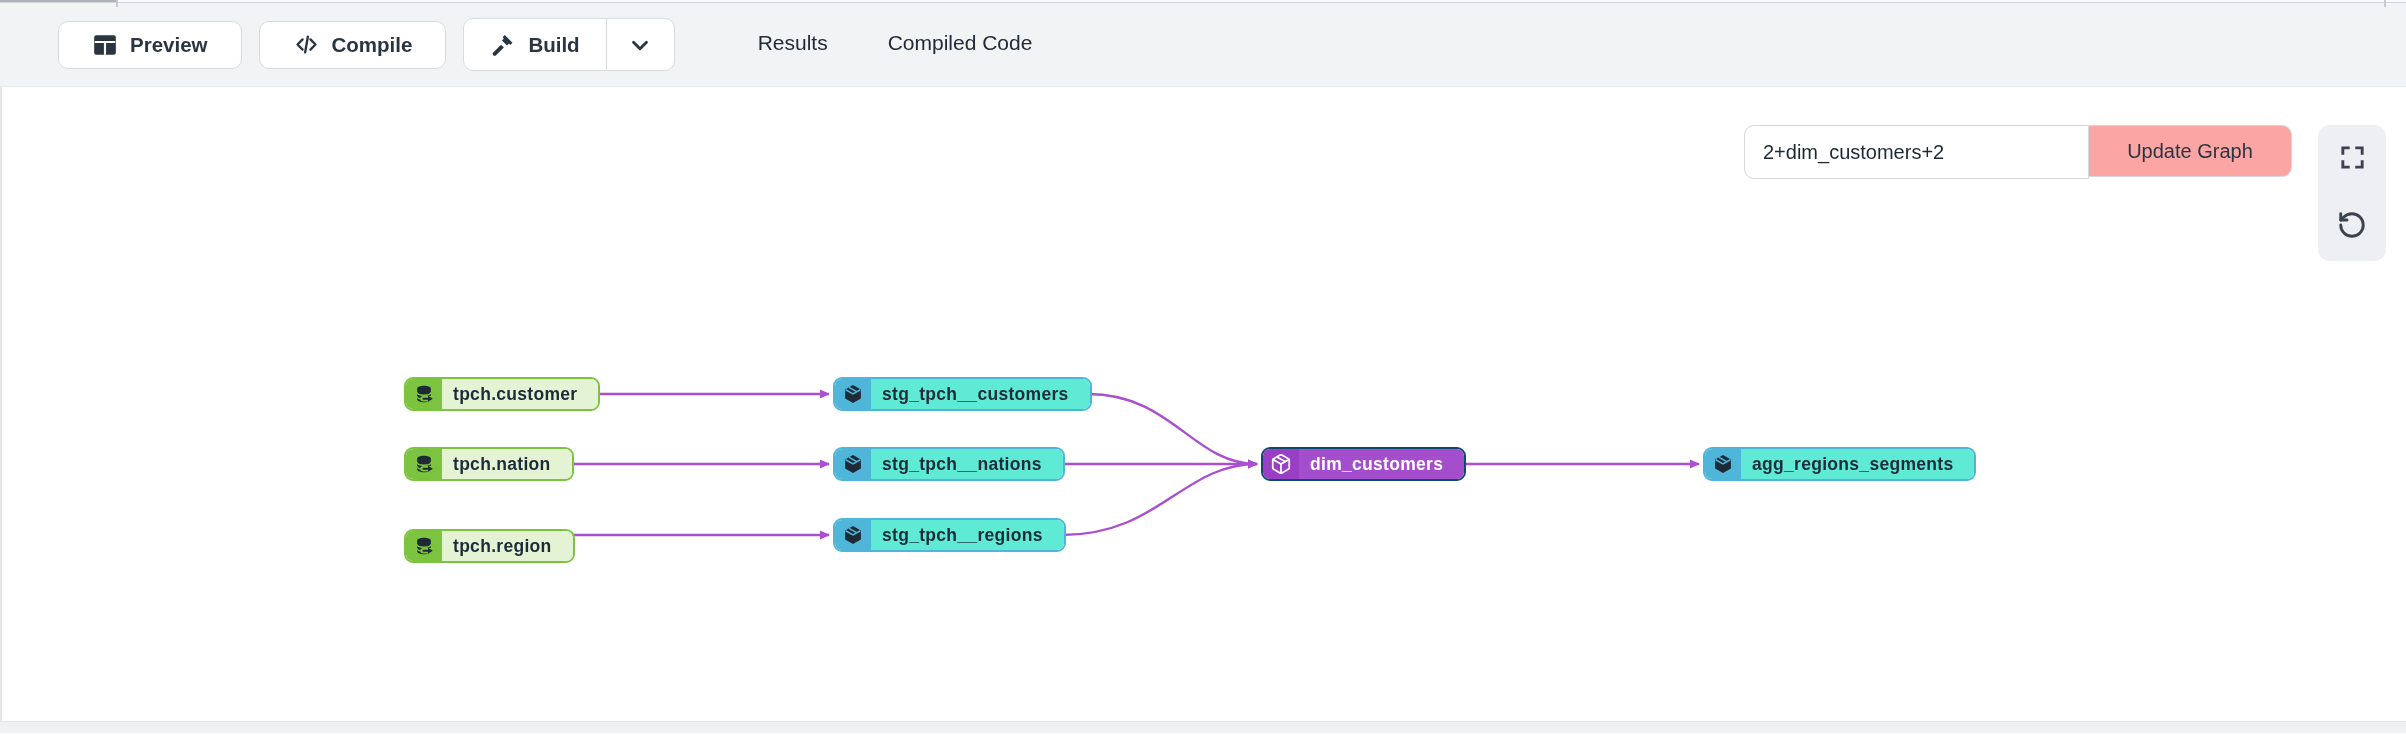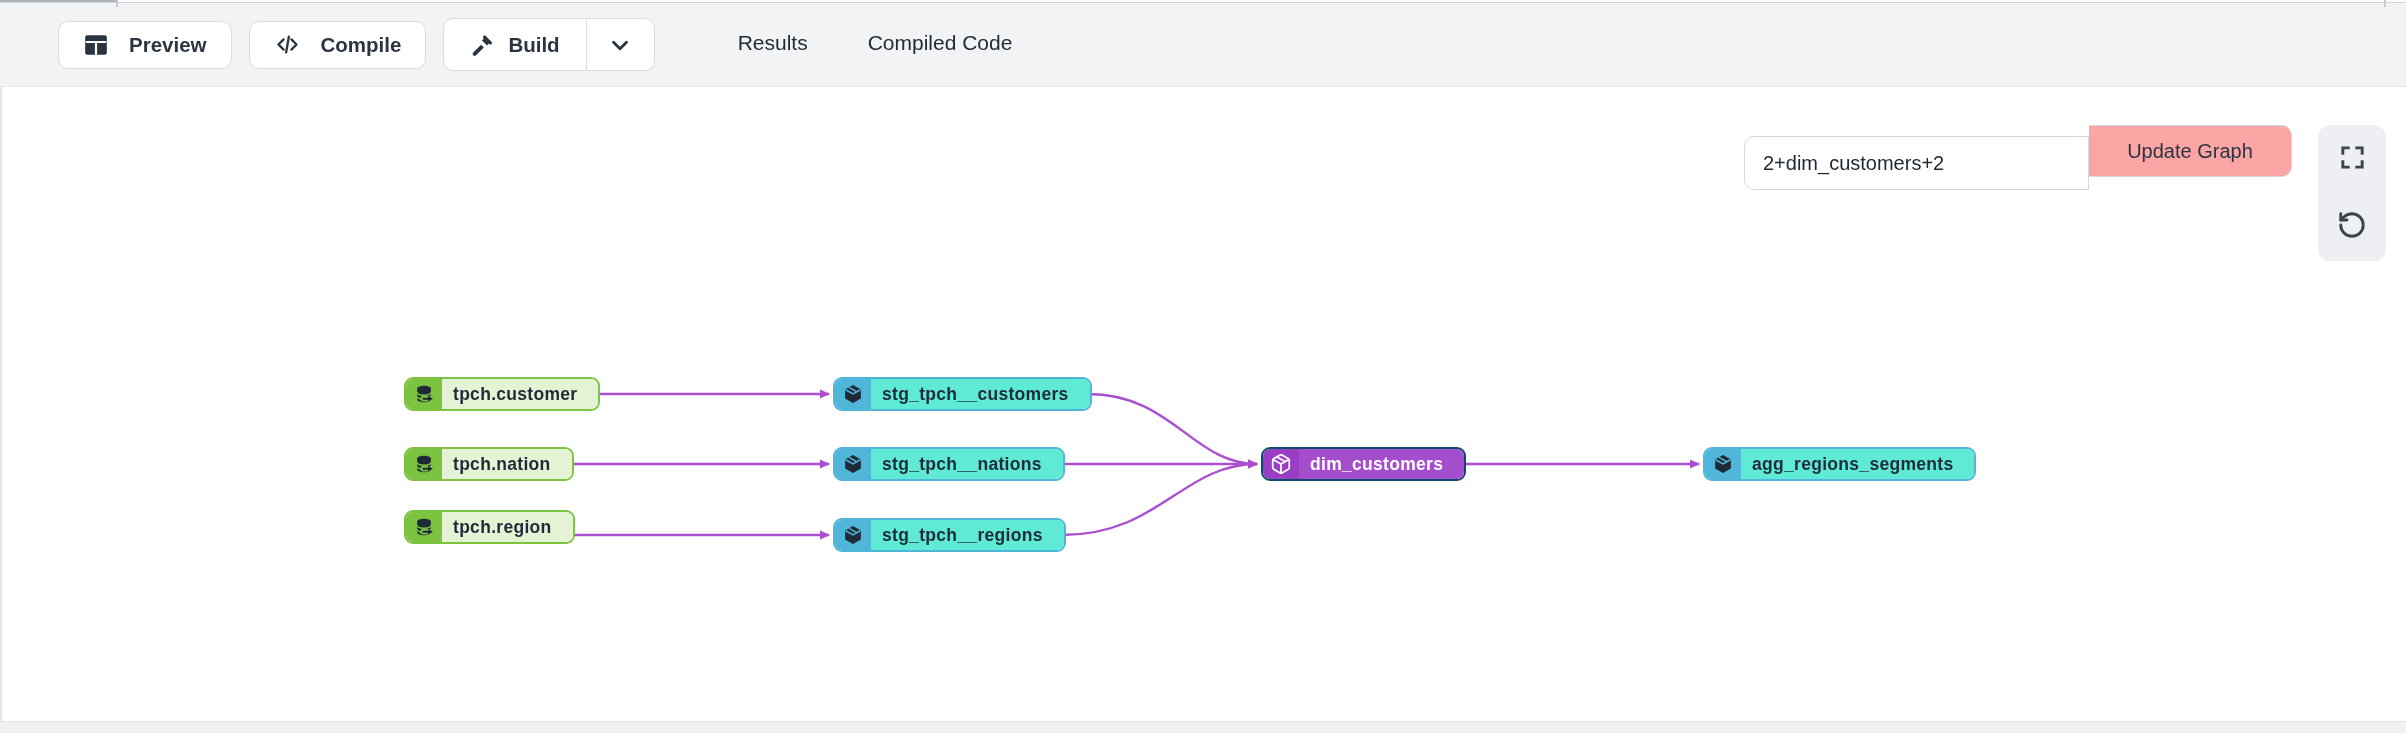--- a/index.html
+++ b/index.html
@@ -9,21 +9,21 @@
   
   .top-strip { height:3px; background:#fafbfc; border-bottom:1px solid #d2d5da; position:relative; }
   .top-strip .notch-left { position:absolute; left:0; top:0; width:116px; height:2px; background:#aeb3ba; }
   .top-strip .tick-a { position:absolute; left:116px; top:0; width:2px; height:7px; background:#c6cad0; }
   .top-strip .tick-b { position:absolute; left:2384px; top:0; width:2px; height:7px; background:#c6cad0; }
 
   
   .toolbar { height:84px; background:#f2f3f5; border-bottom:1px solid #e7e9ec;
              display:flex; align-items:center; padding-left:58px; }
   .tb-btn { height:48px; background:#ffffff; border:1px solid #d8dbdf; border-radius:10px;
-            display:flex; align-items:center; gap:20px; padding:0 24px;
+            display:flex; align-items:center; gap:12px; padding:0 33px;
             font-size:20.5px; font-weight:600; color:#2b3542; cursor:pointer; }
   .tb-btn + .tb-btn, .tb-btn + .split { margin-left:17px; }
   .split { height:53px; margin-left:17px; background:#ffffff; border:1px solid #d8dbdf;
            border-radius:10px; display:flex; align-items:stretch; overflow:hidden; }
   .split .main { display:flex; align-items:center; gap:12px; padding:0 26px;
                  font-size:20.5px; font-weight:600; color:#2b3542; cursor:pointer; }
   .split .caret { width:68px; display:flex; align-items:center; justify-content:center;
                   border-left:1px solid #d8dbdf; cursor:pointer; }
   .tb-btn svg, .split svg { display:block; }
 
@@ -50,21 +50,21 @@
   .node.model .nicon { background:#4fb5d9; }
   .node.model .nlabel { background:#5eead4; color:#1e2b3a; }
   .node.model-selected { border:2px solid #0c4a6e; }
   .node.model-selected .nicon { background:#9b3ec6; }
   .node.model-selected .nlabel { background:#a44ecd; color:#ffffff; }
 
   
   .selector-group { position:absolute; top:38px; left:1742px; display:flex; }
   .selector-input { width:345px; height:54px; background:#ffffff; border:1px solid #d5d9dd;
                     border-radius:10px 0 0 10px; padding:0 18px; font-size:20px; color:#1e2835;
-                    font-family:"Liberation Sans", sans-serif; outline:none;margin-top:11px; }
+                    font-family:"Liberation Sans", sans-serif; outline:none; }
   .update-btn { width:203px; height:52px; background:#fca5a5; border:1px solid #d5d9dd;
                 border-left:none; border-radius:0 10px 10px 0; font-size:20px; color:#2b3542;
                 font-family:"Liberation Sans", sans-serif; cursor:pointer; }
 
   
   .side-panel { position:absolute; left:2316px; top:38px; width:68px; height:136px;
                 background:#edeff2; border-radius:12px; display:flex; flex-direction:column;
                 align-items:center; justify-content:space-around; }
   .side-panel .pbtn { width:40px; height:40px; display:flex; align-items:center;
                       justify-content:center; cursor:pointer; }
@@ -192,21 +192,21 @@
           <path fill="#1f2a37" d="M4.5 6.2C4.5 4.4 7.9 3 12 3s7.5 1.4 7.5 3.2v11.6c0 1.8-3.4 3.2-7.5 3.2s-7.5-1.4-7.5-3.2z"></path>
           <path d="M4.5 10.2c0 1.8 3.4 3.2 7.5 3.2s7.5-1.4 7.5-3.2" fill="none" stroke="#7cc33f" stroke-width="1.6"></path>
           <path d="M4.5 14.4c0 1.8 3.4 3.2 7.5 3.2" fill="none" stroke="#7cc33f" stroke-width="1.6"></path>
           <path d="M11 17.2h8.6" stroke="#7cc33f" stroke-width="6" stroke-linecap="round"></path>
           <path d="M11.5 17.2h6" stroke="#1f2a37" stroke-width="2.4" stroke-linecap="round"></path>
           <path d="M16.4 13.9l5.2 3.3-5.2 3.3z" fill="#1f2a37"></path>
         </svg>
       </span>
       <span class="nlabel">tpch.nation</span>
     </div>
-    <div class="node source" style="left: 402px; top: 423px;">
+    <div class="node source" style="left: 402px; top: 442px;">
       <span class="nicon">
         <svg width="22" height="22" viewBox="0 0 24 24">
           <path fill="#1f2a37" d="M4.5 6.2C4.5 4.4 7.9 3 12 3s7.5 1.4 7.5 3.2v11.6c0 1.8-3.4 3.2-7.5 3.2s-7.5-1.4-7.5-3.2z"></path>
           <path d="M4.5 10.2c0 1.8 3.4 3.2 7.5 3.2s7.5-1.4 7.5-3.2" fill="none" stroke="#7cc33f" stroke-width="1.6"></path>
           <path d="M4.5 14.4c0 1.8 3.4 3.2 7.5 3.2" fill="none" stroke="#7cc33f" stroke-width="1.6"></path>
           <path d="M11 17.2h8.6" stroke="#7cc33f" stroke-width="6" stroke-linecap="round"></path>
           <path d="M11.5 17.2h6" stroke="#1f2a37" stroke-width="2.4" stroke-linecap="round"></path>
           <path d="M16.4 13.9l5.2 3.3-5.2 3.3z" fill="#1f2a37"></path>
         </svg>
       </span>

